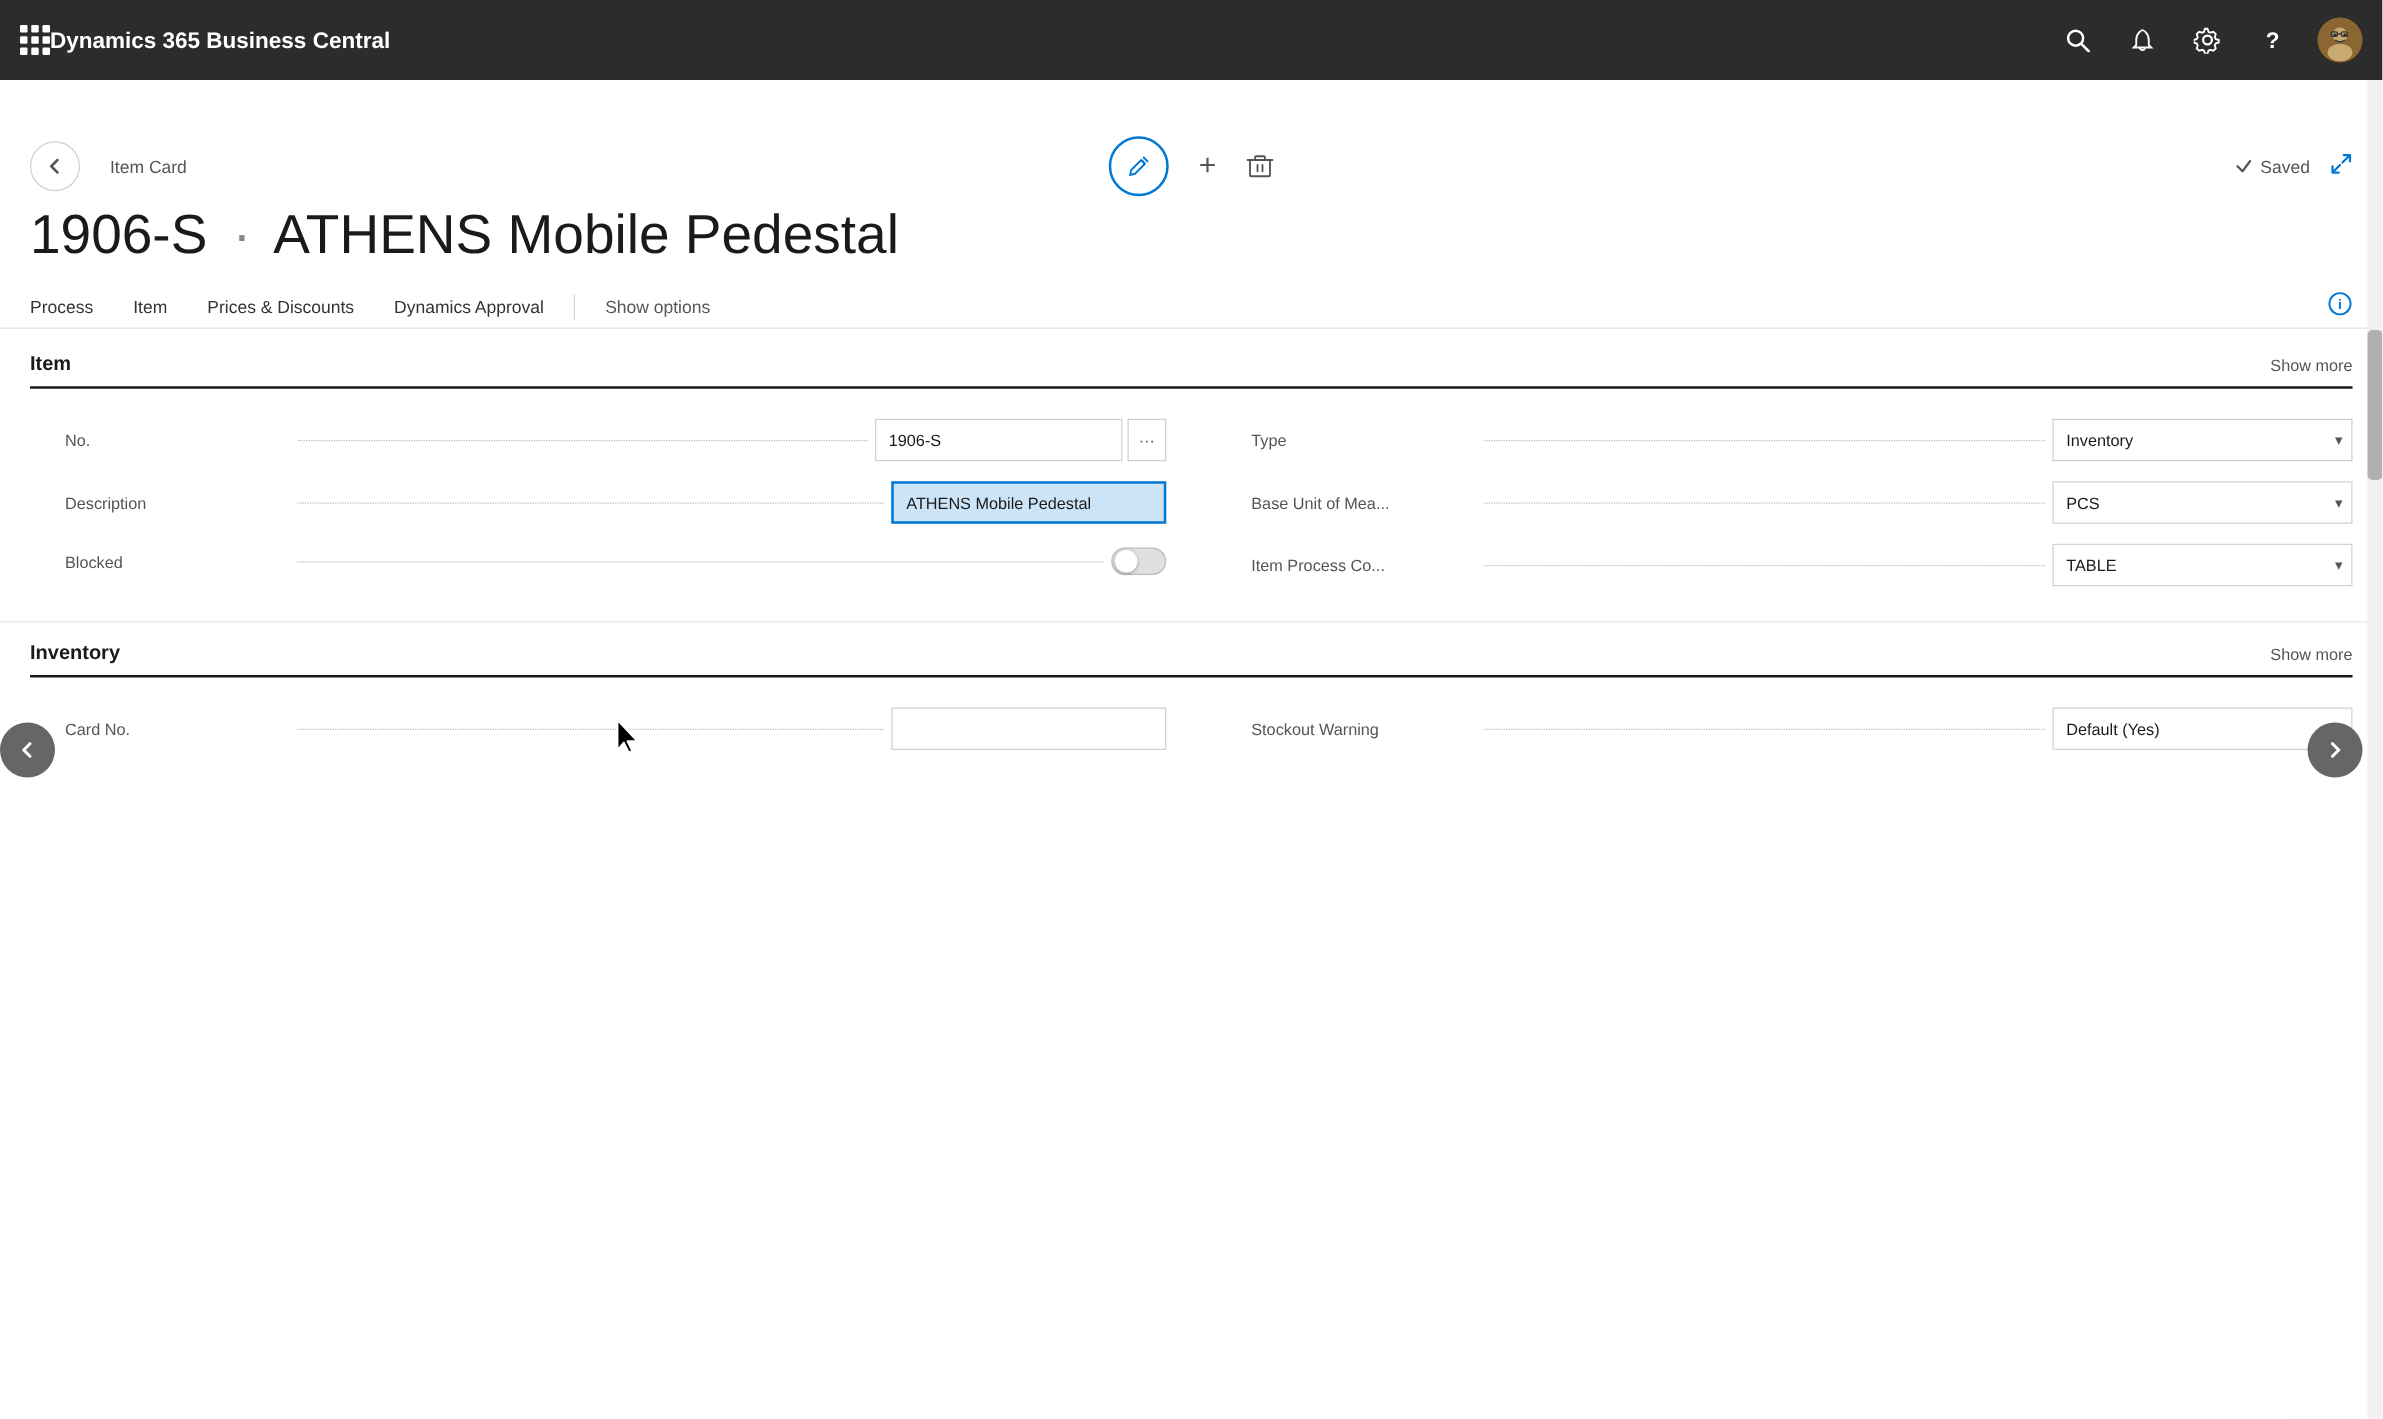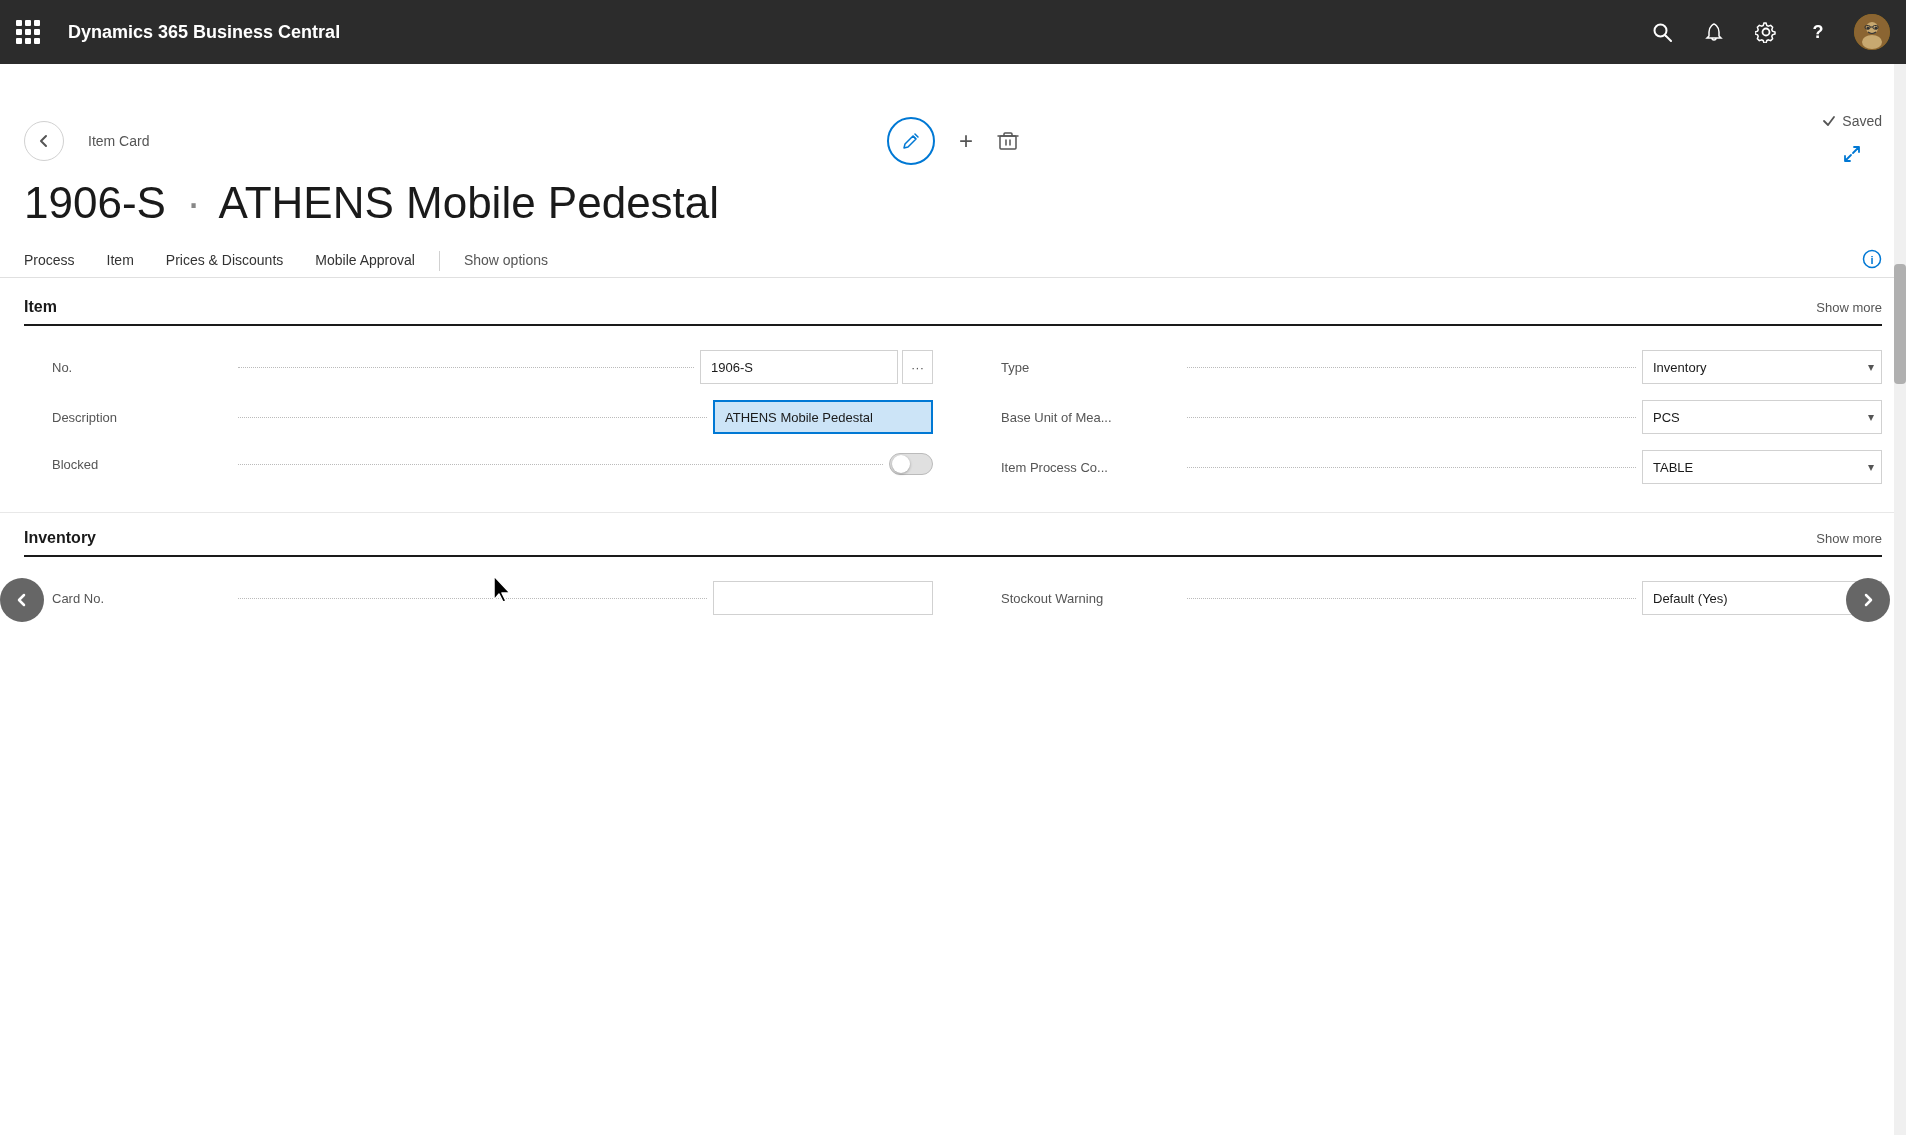--- a/index.html
+++ b/index.html
@@ -6,21 +6,21 @@
     body { font-family: 'Segoe UI', Arial, sans-serif; background: #f3f2f1; height: 1135px; overflow: hidden; }
 
     
     .top-nav {
       background: #1a1a2e;
       background: #2c2c2c;
       height: 64px;
       display: flex;
       align-items: center;
       padding: 0 16px;
-      gap: 28px;
+      gap: 0;
     }
     .top-nav-title {
       color: white;
       font-size: 18px;
       font-weight: 600;
       flex: 1;
     }
     .top-nav-icons {
       display: flex;
       align-items: center;
@@ -109,21 +109,20 @@
       color: #555;
       font-size: 22px;
       display: flex;
       align-items: center;
     }
     .toolbar-right {
       margin-left: auto;
       display: flex;
       align-items: center;
       gap: 16px;
-      flex-direction: column;
     }
     .saved-indicator {
       color: #555;
       font-size: 14px;
       display: flex;
       align-items: center;
       gap: 4px;
     }
     .expand-btn {
       color: #0078d4;
@@ -448,21 +447,21 @@
       <span>1906-S</span>
       <span style="color:#888; margin:0 8px;">·</span>
       <span>ATHENS Mobile Pedestal</span>
     </h1>
   </div>
 
   <div class="menu-bar">
     <span class="menu-item">Process</span>
     <span class="menu-item">Item</span>
     <span class="menu-item">Prices &amp; Discounts</span>
-    <span class="menu-item">Mobile Approval</span>
+    <span class="menu-item">Dynamics Approval</span>
     <div class="menu-separator"></div>
     <span class="menu-item menu-more">Show options</span>
     <div style="margin-left:auto;">
       <svg width="20" height="20" viewBox="0 0 20 20" fill="none">
         <circle cx="10" cy="10" r="8.5" stroke="#0078d4" stroke-width="1.5" fill="none"></circle>
         <text x="10" y="14.5" text-anchor="middle" font-size="11" fill="#0078d4" font-weight="700">i</text>
       </svg>
     </div>
   </div>
 

